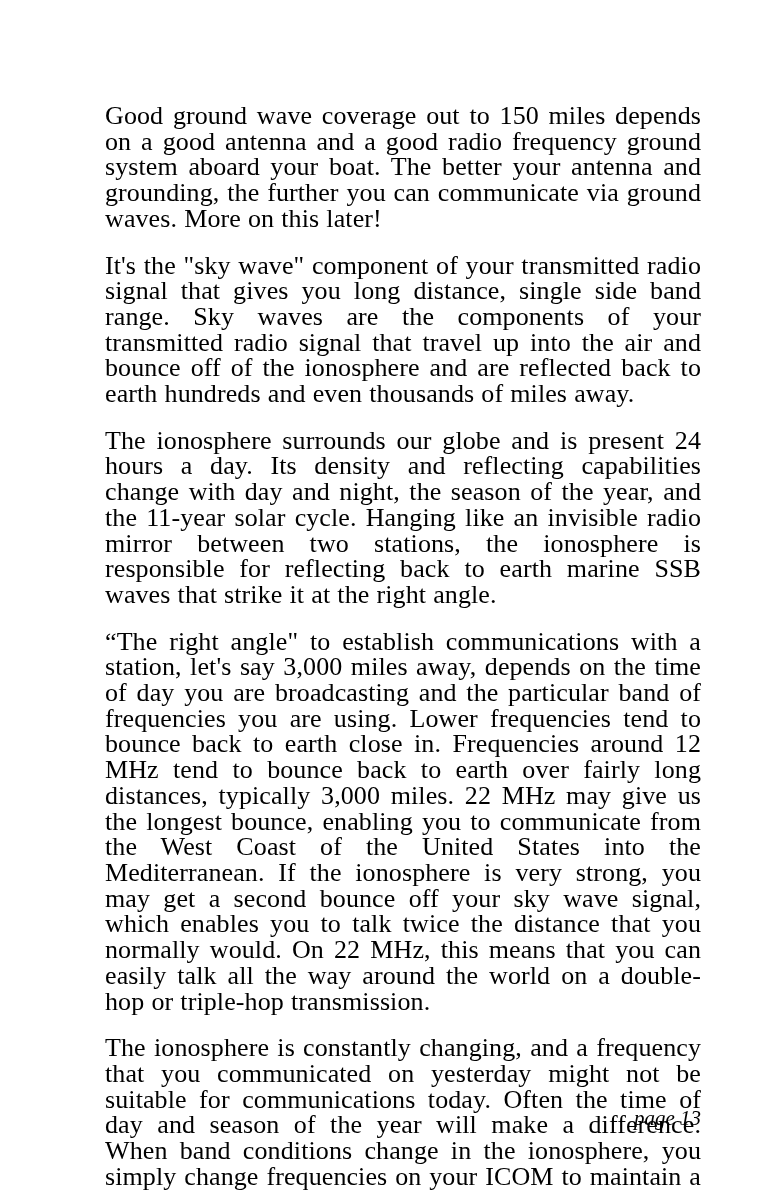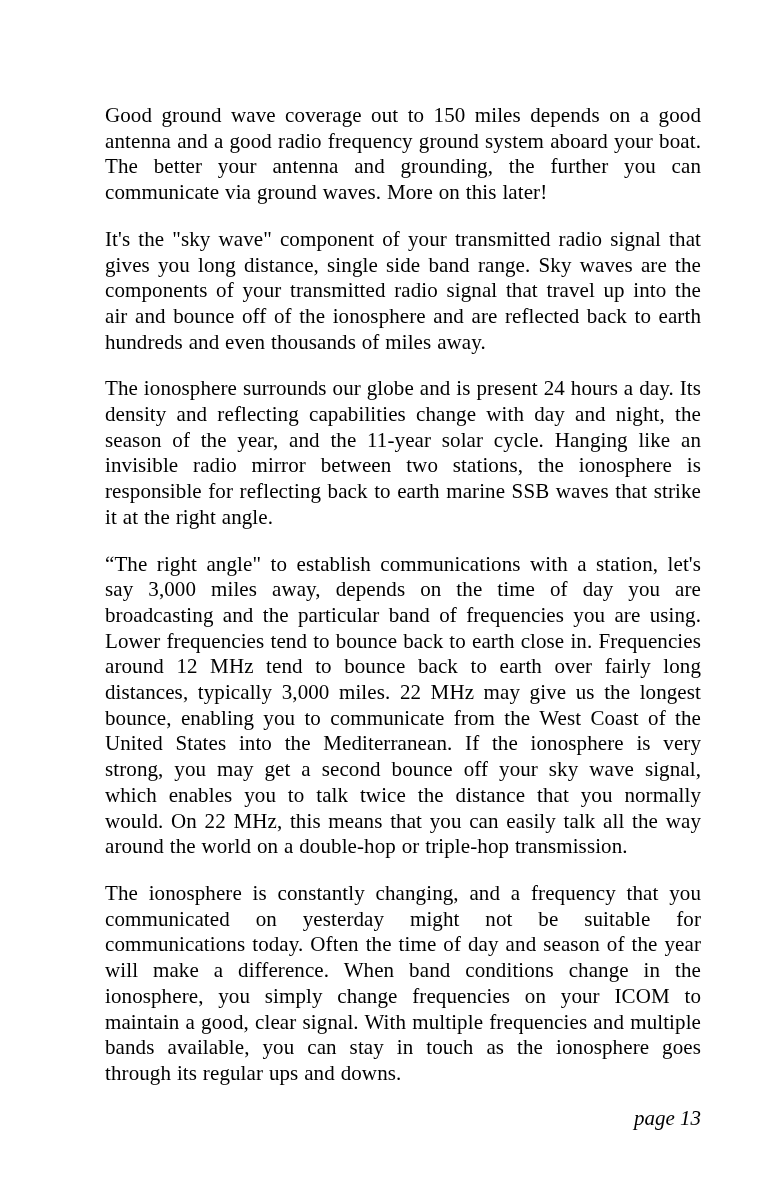--- a/index.html
+++ b/index.html
@@ -18,21 +18,21 @@
     box-sizing: border-box;
     overflow: hidden;
   }
   .content {
     position: absolute;
     top: 103px;
     left: 105px;
     width: 596px;
   }
   .para {
-    font-size: 21px;
+    font-size: 26px;
     line-height: 25.7px;
     text-align: justify;
     margin: 0 0 21px 0;
     letter-spacing: 0.1px;
     word-spacing: 0.5px;
   }
   .footer {
     position: absolute;
     top: 1106px;
     left: 105px;

